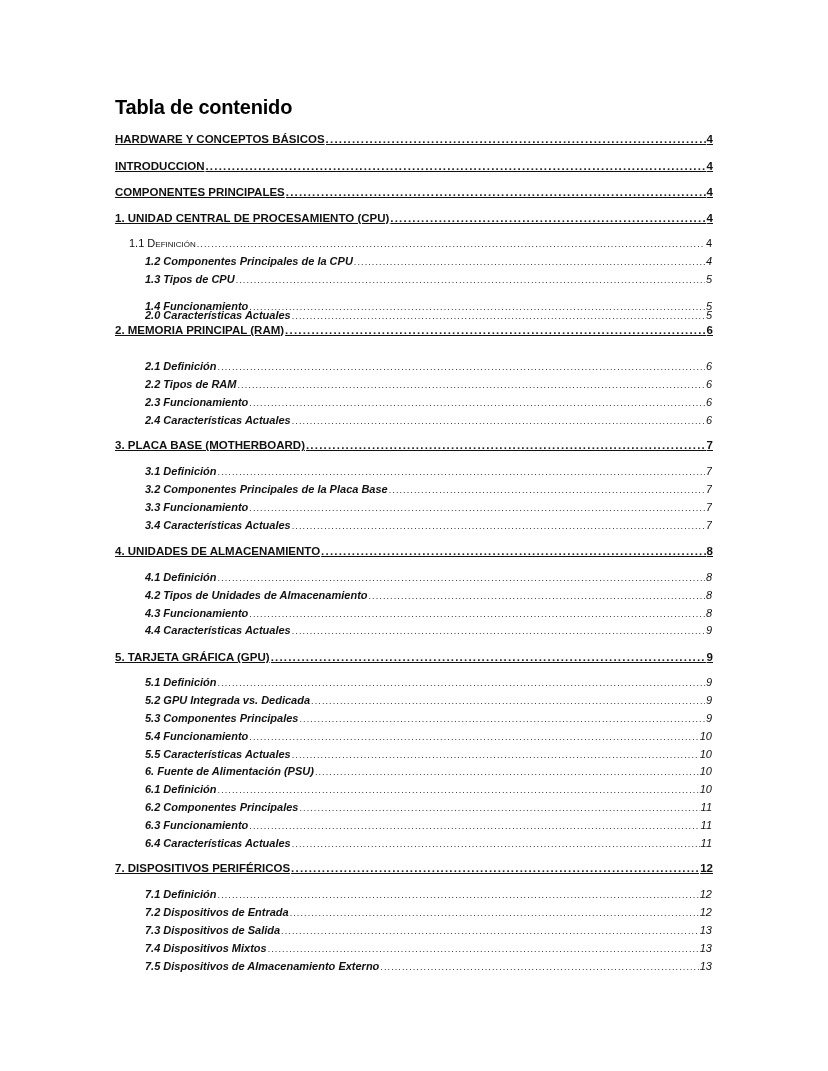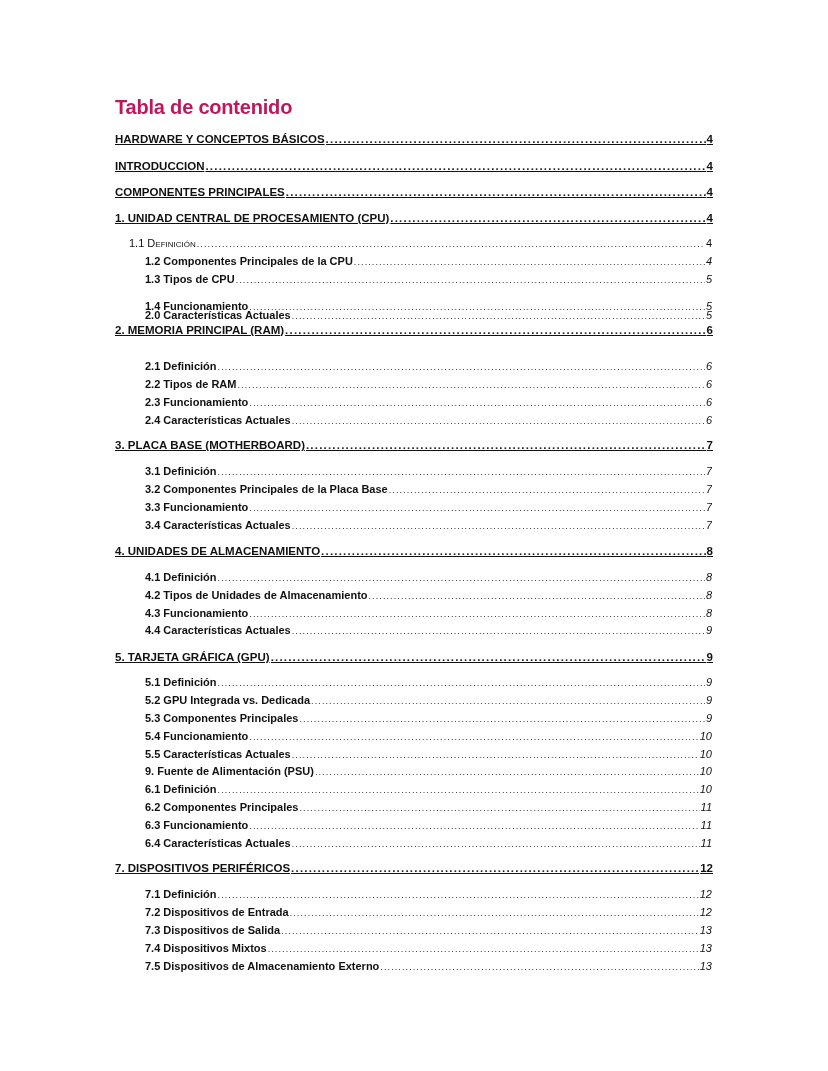--- a/index.html
+++ b/index.html
@@ -1,28 +1,28 @@
 <!DOCTYPE html>
 <html><head>
 <meta charset="utf-8">
 <style>
   html, body { margin: 0; padding: 0; background: #ffffff; }
   body { width: 828px; height: 1071px; position: relative; overflow: hidden; font-family: "Liberation Sans", sans-serif; color: #111; }
   .page { position: absolute; left: 0; top: 0; width: 828px; height: 1071px; background: #fff; }
-  .title { position: absolute; left: 115px; top: 96px; font-size: 20px; font-weight: bold; letter-spacing: -0.2px; color: #be185d; margin: 0; }
+  .title { position: absolute; left: 115px; top: 96px; font-size: 20px; font-weight: bold; letter-spacing: -0.2px; color: #000000; margin: 0; }
   .toc { position: absolute; left: 0; top: 0; width: 828px; }
   .entry { position: absolute; display: flex; align-items: baseline; white-space: nowrap; overflow: hidden; }
   .entry .label { flex: 0 0 auto; }
   .entry .leader { flex: 1 1 auto; overflow: hidden; white-space: nowrap; margin: 0 1px; letter-spacing: 1.2px; color: #222; }
   .entry .leader::before { content: "........................................................................................................................................................................................................................................................................"; }
   .entry .page-num { flex: 0 0 auto; }
   .lvl1 { left: 115px; width: 598px; font-size: 11.5px; font-weight: bold; height: 16px; text-decoration: underline; }
   .lvl1 .leader { font-weight: bold; }
   .lvl2 { left: 145px; width: 567px; font-size: 11px; height: 15px; }
-  .lvl2 .label { font-weight: bold; }
+  .lvl2 .label { font-weight: bold; font-style: italic; }
   .lvl2 .page-num { font-style: italic; }
   .lvl2 .leader { font-size: 9px; letter-spacing: 1.1px; }
   .lvl2.upright .page-num { font-style: normal; }
   .lvl2.smallcaps { left: 129px; width: 583px; }
   .lvl2.smallcaps .label { font-weight: normal; font-style: normal; font-variant: small-caps; }
 </style>
 </head>
 <body>
 
 <div class="page">
@@ -179,21 +179,21 @@
       <span class="label">5.4 Funcionamiento</span>
       <span class="leader"></span>
       <span class="page-num">10</span>
     </div>
     <div class="entry lvl2" style="top:748px">
       <span class="label">5.5 Características Actuales</span>
       <span class="leader"></span>
       <span class="page-num">10</span>
     </div>
     <div class="entry lvl2" style="top:765px">
-      <span class="label">9. Fuente de Alimentación (PSU)</span>
+      <span class="label">6. Fuente de Alimentación (PSU)</span>
       <span class="leader"></span>
       <span class="page-num">10</span>
     </div>
     <div class="entry lvl2" style="top:783px">
       <span class="label">6.1 Definición</span>
       <span class="leader"></span>
       <span class="page-num">10</span>
     </div>
     <div class="entry lvl2" style="top:801px">
       <span class="label">6.2 Componentes Principales</span>

